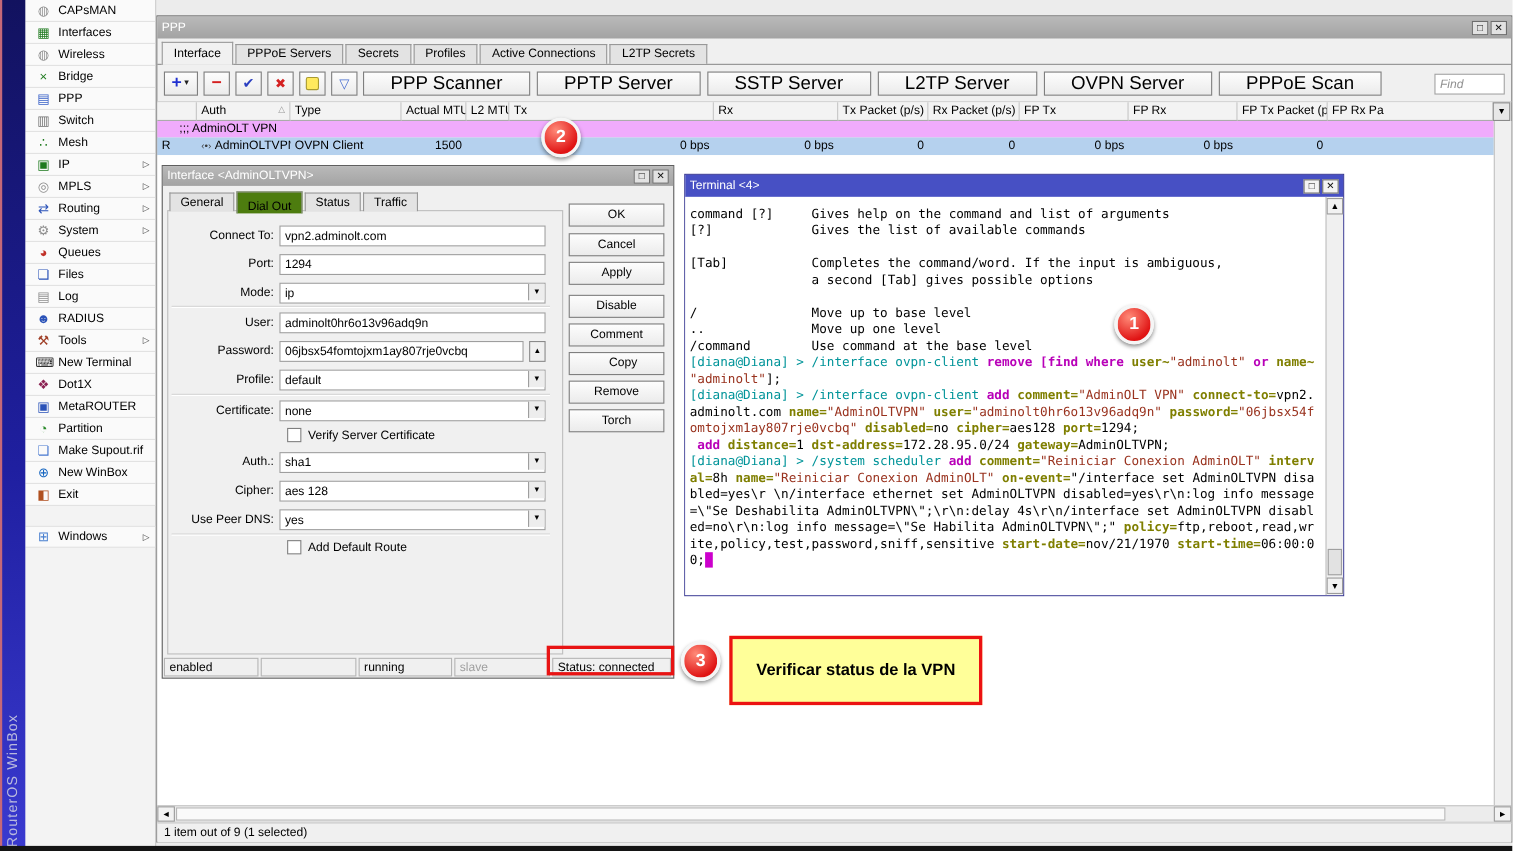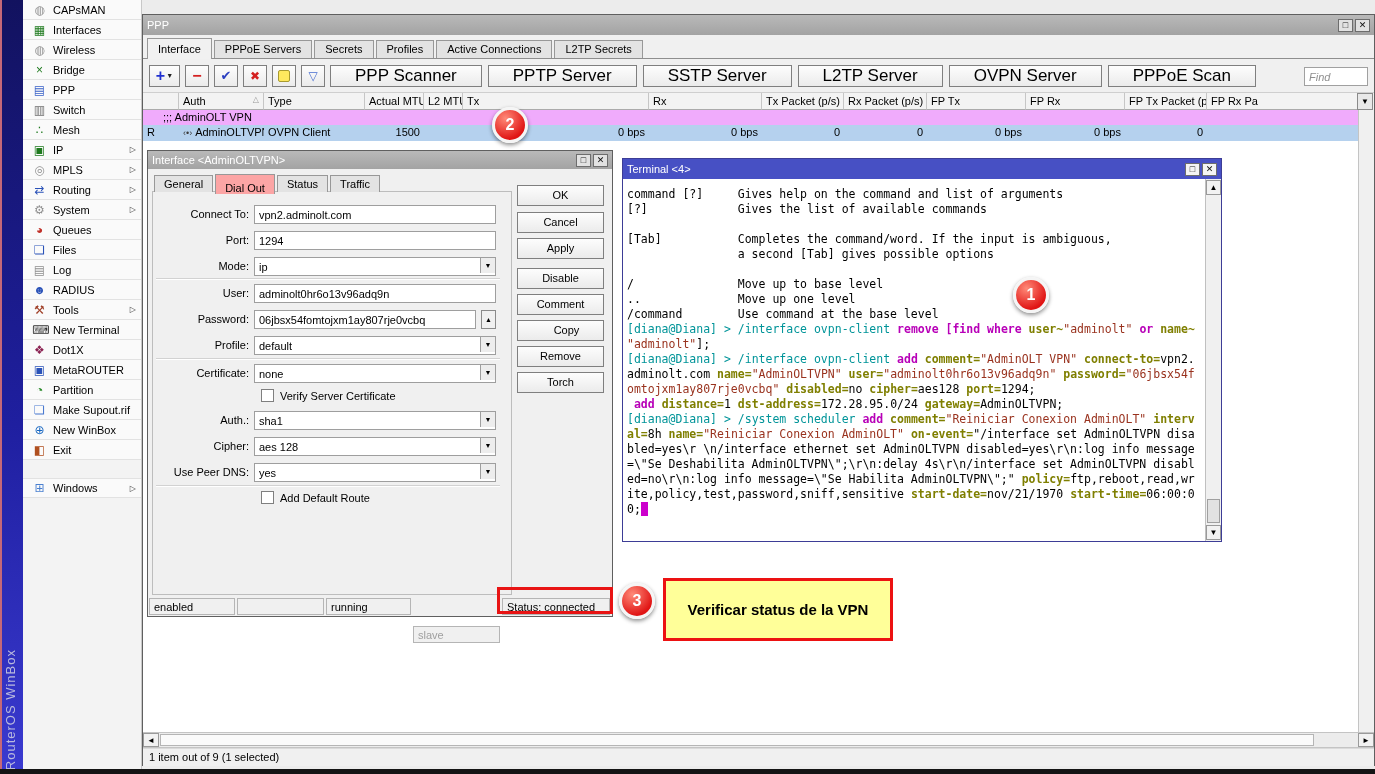--- a/index.html
+++ b/index.html
@@ -63,21 +63,21 @@
   .sarrow.left { left:0; } .sarrow.right { right:0; }
   .hthumb { position:absolute; left:17px; right:60px; top:1px; height:12px; background:#fafafa; border:1px solid #b5b5b5; }
   .statusbar { position:absolute; left:0; top:733px; right:0; height:18px; background:#f0f0f0; border-top:1px solid #dadada; padding:2px 6px; font-size:11px; }
 
   
   .dialog { position:absolute; left:147px; top:150px; width:466px; height:467px; background:#f0f0f0; border:1px solid #5f5f5f; z-index:5; }
   .dialog .titlebar { height:18px; }
   .dialog .tb-title { font-size:11px; }
   .dlg-tabs { position:absolute; left:6px; top:22px; height:19px; display:flex; align-items:flex-end; z-index:2; }
   .dlg-tabs .tab { height:17px; padding:2px 9px; }
-  .dlg-tabs .tab.active { height:20px; padding-top:7px; margin-bottom:-2px; background:#fca5a5; }
+  .dlg-tabs .tab.active { height:20px; padding-top:7px; margin-bottom:-2px; background:#4d7c0f; }
   .panel { position:absolute; left:4px; top:40px; width:360px; height:404px; border:1px solid #bdbdbd; background:#f0f0f0; }
   .frow { position:absolute; left:0; height:19px; display:flex; }
   .flabel { width:106px; text-align:right; padding-right:5px; line-height:19px; white-space:nowrap; }
   .ffield { position:relative; width:242px; height:19px; border:1px solid #9e9e9e; background:#fff; font-size:11px; font-family:inherit; padding:1px 4px; }
   .ffield.short { width:222px; }
   .ddwrap { position:relative; width:242px; }
   .ddwrap .ffield { width:242px; padding-right:18px; }
   .ddbtn { position:absolute; right:1px; top:1px; width:15px; height:15px; background:#ededed; border-left:1px solid #9e9e9e; font-size:7px; text-align:center; line-height:15px; }
   .upbtn { width:15px; height:19px; margin-left:5px; border:1px solid #8a8a8a; background:#f0f0f0; font-size:7px; text-align:center; line-height:17px; }
   .sep { position:absolute; left:8px; width:344px; height:2px; border-top:1px solid #d2d2d2; border-bottom:1px solid #fff; }
@@ -416,21 +416,21 @@
       <div class="sidebtn" style="top: 117px;">Disable</div>
       <div class="sidebtn" style="top: 143px;">Comment</div>
       <div class="sidebtn" style="top: 169px; padding-left: 12px;">Copy</div>
       <div class="sidebtn" style="top: 195px;">Remove</div>
       <div class="sidebtn" style="top: 221px;">Torch</div>
     </div>
 
   <div class="fseg" style="left:1px;top:447px;width:86px;">enabled</div>
   <div class="fseg" style="left:89px;top:447px;width:87px;"></div>
   <div class="fseg" style="left:178px;top:447px;width:85px;">running</div>
-  <div class="fseg dim" style="left:265px;top:447px;width:87px;margin-top:28px;">slave</div>
+  <div class="fseg dim" style="left:265px;top:447px;width:87px;">slave</div>
   <div class="fseg" style="left:354px;top:447px;width:108px;">Status: connected</div>
 </div>
 
 <div class="terminal">
   <div class="titlebar blue">
     <span class="tb-title">Terminal &lt;4&gt;</span>
     <span class="tb-btns">
       <span class="tbtn">□</span>
       <span class="tbtn">✕</span>
     </span>

